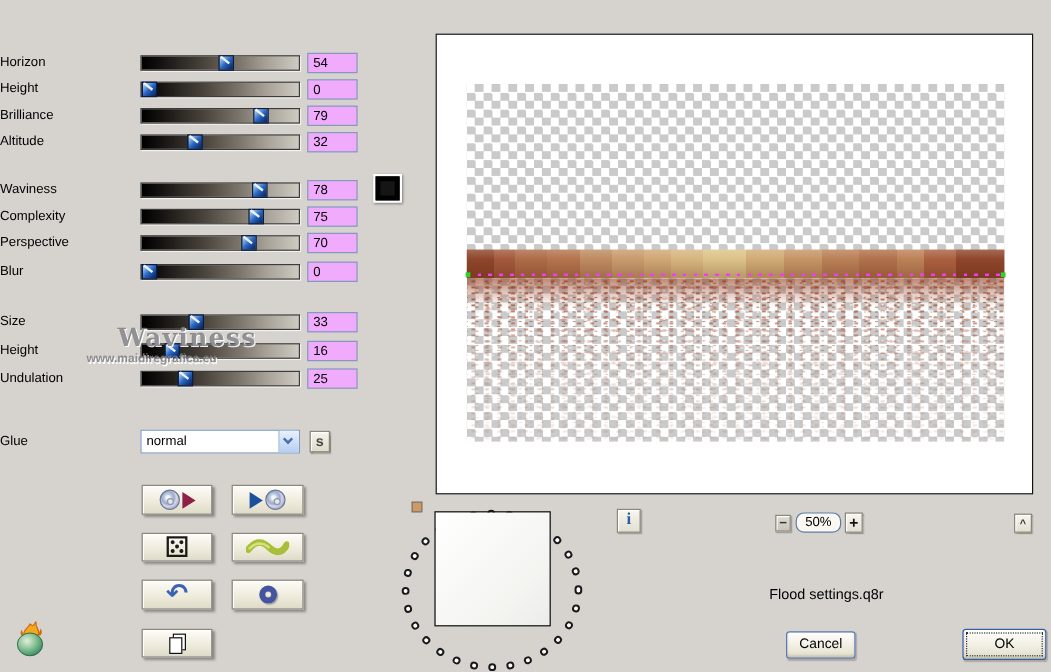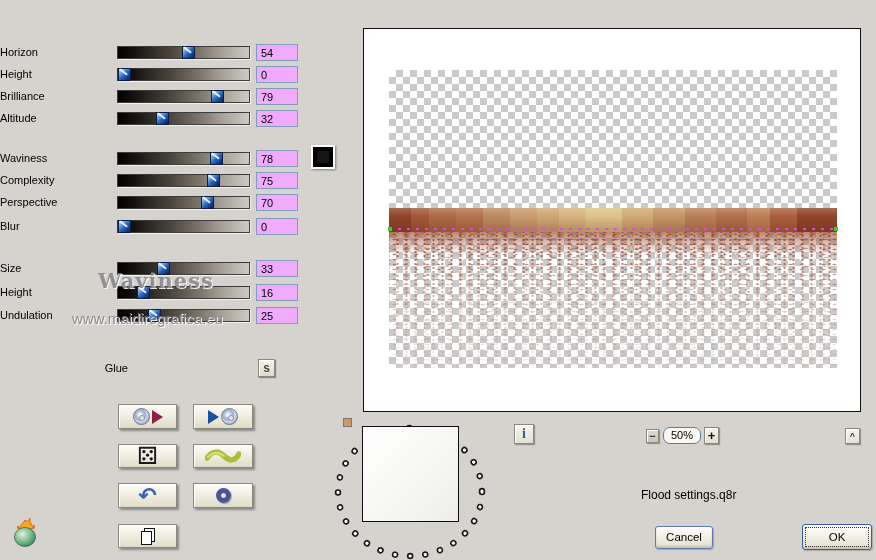--- a/index.html
+++ b/index.html
@@ -30,25 +30,25 @@
   
   .swatch-frame { position:absolute; left:311px; top:145px; width:24px; height:24px; background:#fff;
     box-shadow:1px 1px 2px rgba(0,0,0,.4); }
   .swatch { position:absolute; left:2px; top:2px; width:20px; height:20px; background:#000;
     border:1px solid #000; }
   .swatch::after { content:""; position:absolute; left:3px; top:3px; right:3px; bottom:3px; background:#151515; }
 
   
   .wm-name { position:absolute; left:98px; top:268px; font-family:"DejaVu Serif", serif; font-weight:bold;
     font-size:21px; color:rgba(120,120,125,.8); text-shadow:1px 1px 0 rgba(255,255,255,.9); letter-spacing:1px; }
-  .wm-site { position:absolute; left:72px; top:310px; font-size:15px; color:rgba(125,125,130,.85);
-    text-shadow:1px 1px 0 rgba(255,255,255,.9); }
-
-  
-  .glue-label { position:absolute; left:18px; top:362px; width:110px; text-align:right; }
+  .wm-site { position:absolute; left:72px; top:294px; font-size:10px; color:rgba(125,125,130,.85);
+    text-shadow:1px 1px 0 rgba(255,255,255,.9);font-weight:bold; }
+
+  
+  .glue-label { position:absolute; left:0; top:362px; width:110px; }
   .combo { position:absolute; left:117px; top:358px; width:133px; height:20px; border:1px solid #7f9db9; background:#fff; }
   .combo-text { position:absolute; left:4px; top:3px; }
   .combo-btn { position:absolute; right:0; top:0; width:17px; height:18px;
     background:linear-gradient(#e8f0fc,#cfe0f8 50%,#b8cef0); border-left:1px solid #9db9d9; }
   .chev { position:absolute; left:4px; top:4px; width:6px; height:6px;
     border-right:2px solid #4a6faf; border-bottom:2px solid #4a6faf; transform:rotate(45deg); }
   .sbtn { position:absolute; left:258px; top:359px; width:17px; height:18px;
     background:linear-gradient(#f6f4ea,#dedacc); border:1px solid #8a887a;
     box-shadow:inset 1px 1px 0 #fff, 1px 1px 1px rgba(0,0,0,.35);
     text-align:center; font-weight:bold; color:#4a4a44; font-size:12px; line-height:16px; }
@@ -221,20 +221,26 @@
     <div class="strack">
         <div class="thumb" style="left: calc(25% - 3.25px);"></div>
       </div>
     <input class="valbox" value="25" style="">
   </div>
 
   <div class="wm-name">Waviness</div>
   <div class="wm-site">www.maidiregrafica.eu</div>
 
   <div class="glue-label">Glue</div>
+  <div class="combo">
+    <span class="combo-text">normal</span>
+    <span class="combo-btn">
+        <span class="chev"></span>
+      </span>
+  </div>
   <div class="sbtn">s</div>
 
   <div class="xpbtn" style="left:118px;top:404px;width:59px;height:25px">
     <span class="cd"></span>
       <span class="tri-r tri-red"></span>
   </div>
   <div class="xpbtn" style="left:193px;top:404px;width:60px;height:25px">
     <span class="tri-r tri-blue"></span>
       <span class="cd"></span>
   </div>

